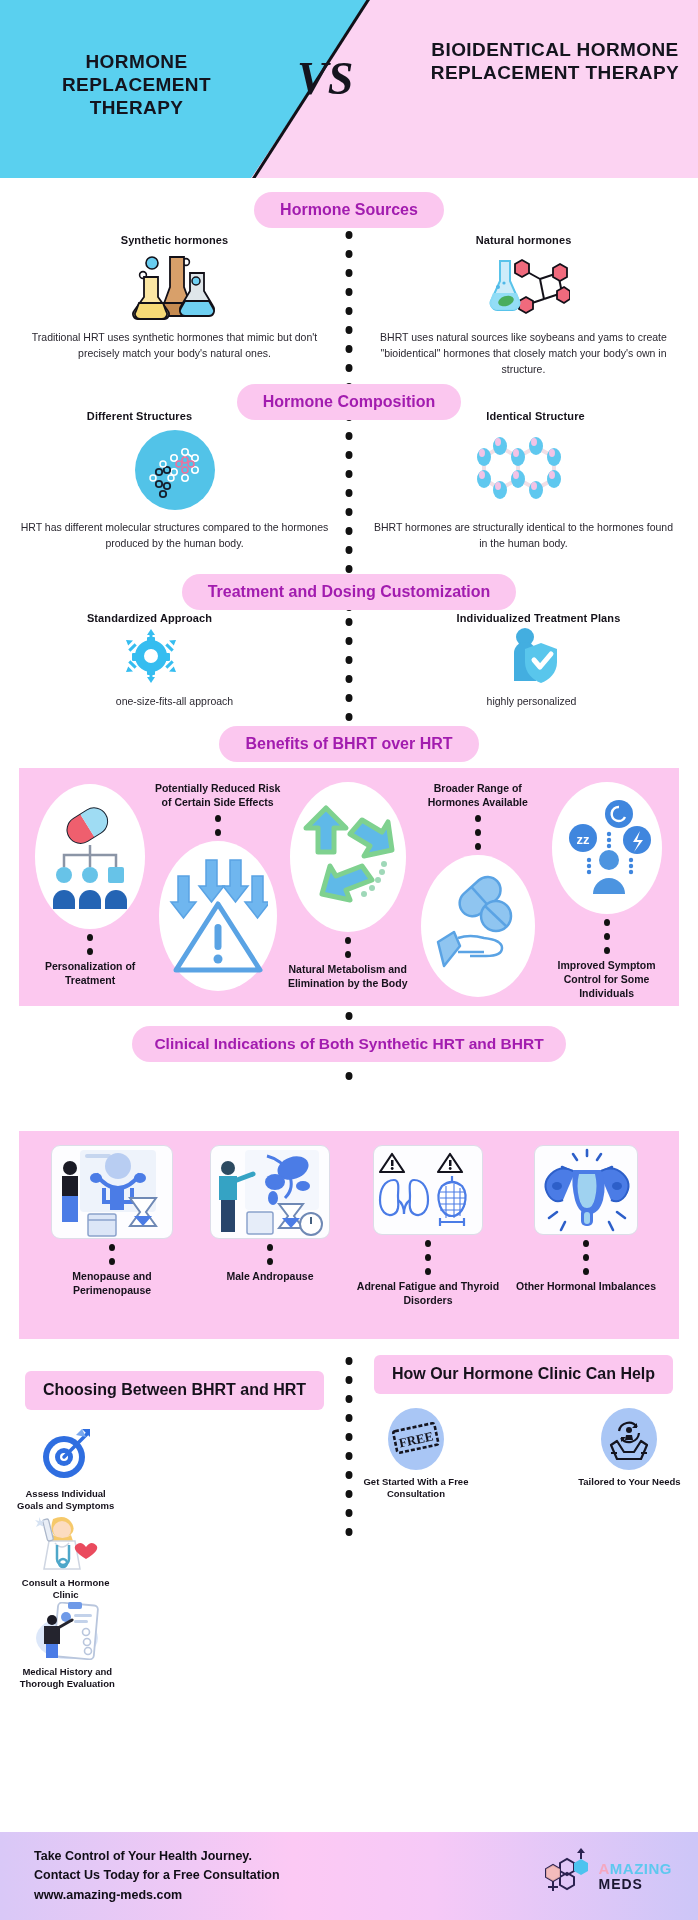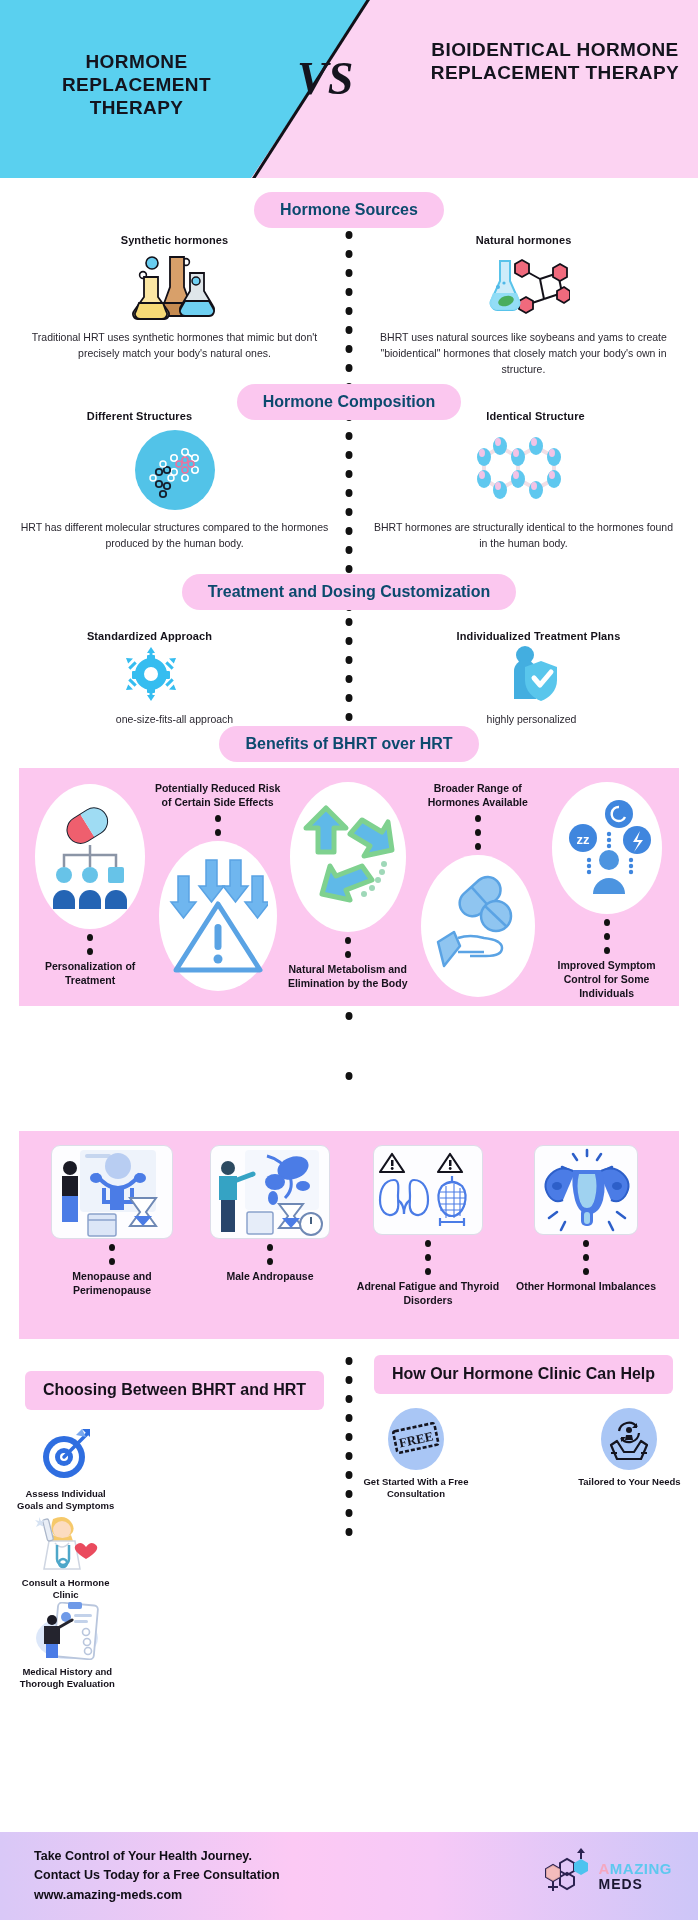--- a/index.html
+++ b/index.html
@@ -55,21 +55,21 @@
     font-family: "Liberation Serif", serif;
     z-index: 5;
   }
 
   
   .page { position: relative; width: 698px; }
 
   .pill {
     display: inline-block;
     background: #fbc7ef;
-    color: #0c4a6e;
+    color: #a21caf;
     border-radius: 999px;
     font-weight: 800;
     text-align: center;
     padding: 9px 26px;
     font-size: 16px;
     position: relative;
     z-index: 4;
   }
   .pill-wrap { text-align: center; position: relative; z-index: 4; }
 
@@ -359,21 +359,21 @@
       <span class="dot"></span>
       <span class="dot"></span>
       <span class="dot"></span>
       <span class="dot"></span>
     </div>
 
     <div class="pill-wrap">
       <span class="pill">Treatment and Dosing Customization</span>
     </div>
 
-    <div class="two-col" style="margin-top:20px;justify-content:space-between;">
+    <div class="two-col" style="margin-top:2px;justify-content:space-between;">
       <div class="col">
         <div class="sub-label" style="margin-left:-50px;">Standardized Approach</div>
         <div class="icon-box" style="height:60px;margin-top:2px;margin-left:-48px;">
           <svg width="62" height="60" viewBox="0 0 62 60" fill="#35bdf0">
             <path d="M31 3l4 6h-8z"></path>
               <rect x="29.5" y="7" width="3" height="9"></rect>
             <path d="M31 57l-4-6h8z"></path>
               <rect x="29.5" y="44" width="3" height="9"></rect>
             <path d="M6 14l7 .6-4.8 4.9z"></path>
               <rect x="11" y="17" width="3" height="9" transform="rotate(45 12.5 21.5)"></rect>
@@ -545,20 +545,23 @@
           <span class="dot"></span>
         </div>
         <div class="benefit-label">Improved Symptom Control for Some Individuals</div>
       </div>
     </div>
   </div>
 
   <div style="position:relative;height:80px;">
     <div class="dots-col" style="top:6px;">
       <span class="dot"></span>
+    </div>
+    <div class="pill-wrap" style="padding-top:20px;">
+      <span class="pill" style="font-size:15.5px;padding:9px 22px;">Clinical Indications of Both Synthetic HRT and BHRT</span>
     </div>
     <div class="dots-col" style="top:66px;">
       <span class="dot"></span>
     </div>
   </div>
 
   <div class="band" style="height:208px;padding:14px 14px 8px;margin-top:45px;">
     <div style="display:flex;justify-content:space-between;align-items:flex-start;height:100%;">
 
       <div style="width:25%;display:flex;flex-direction:column;align-items:center;">

